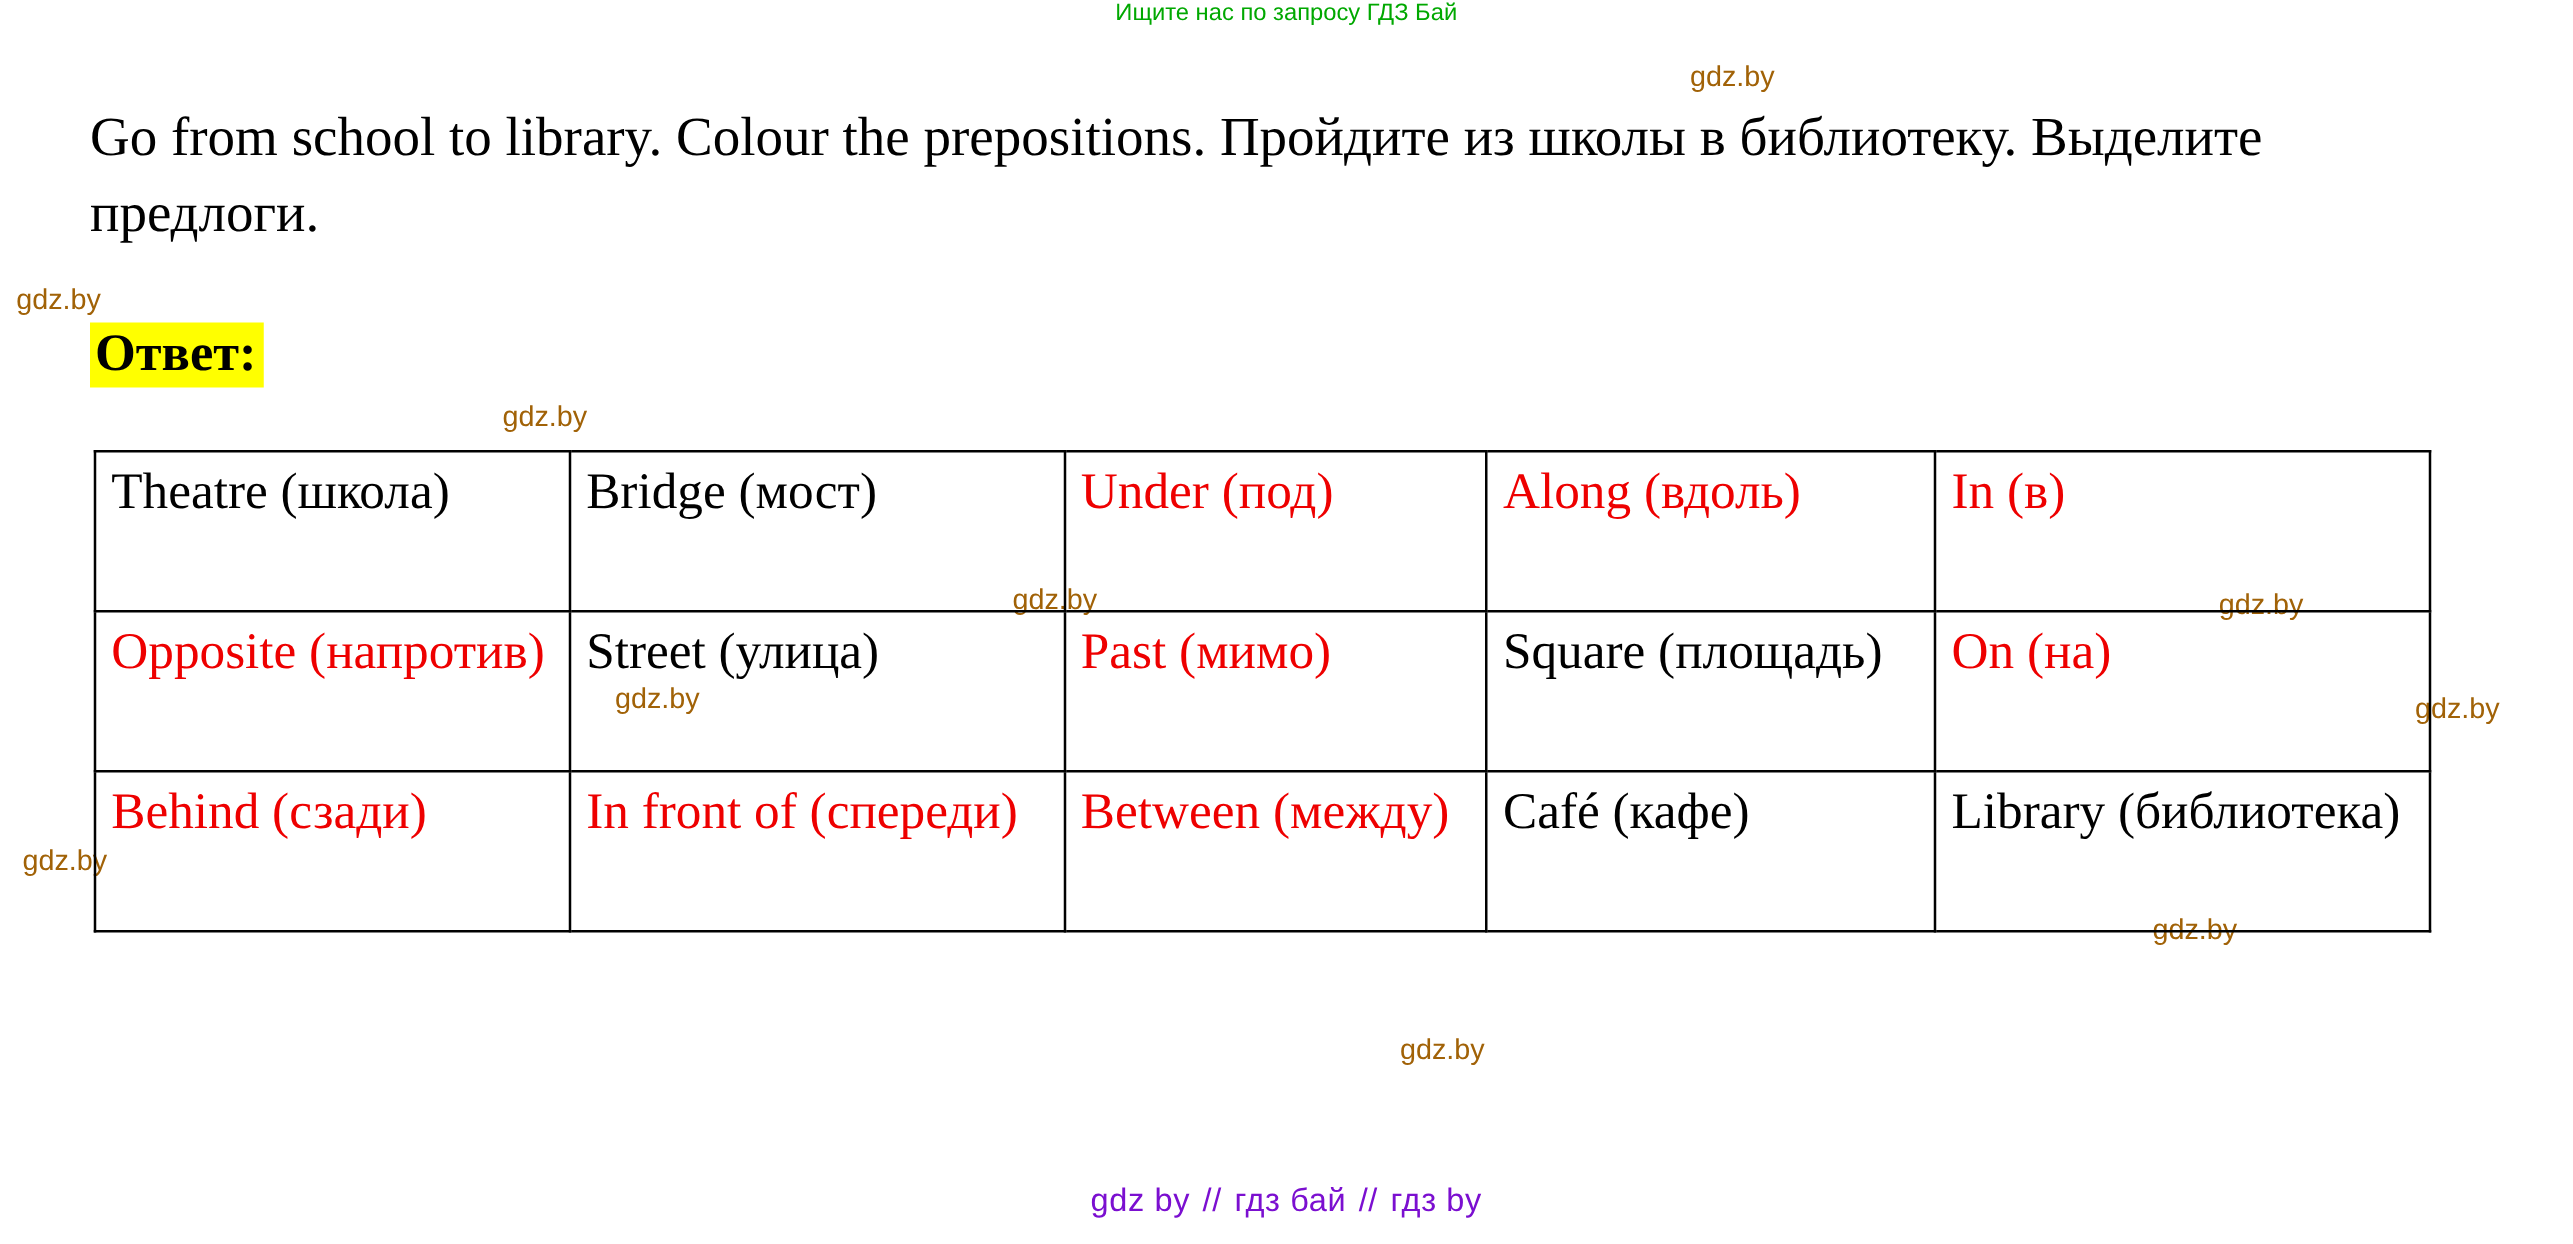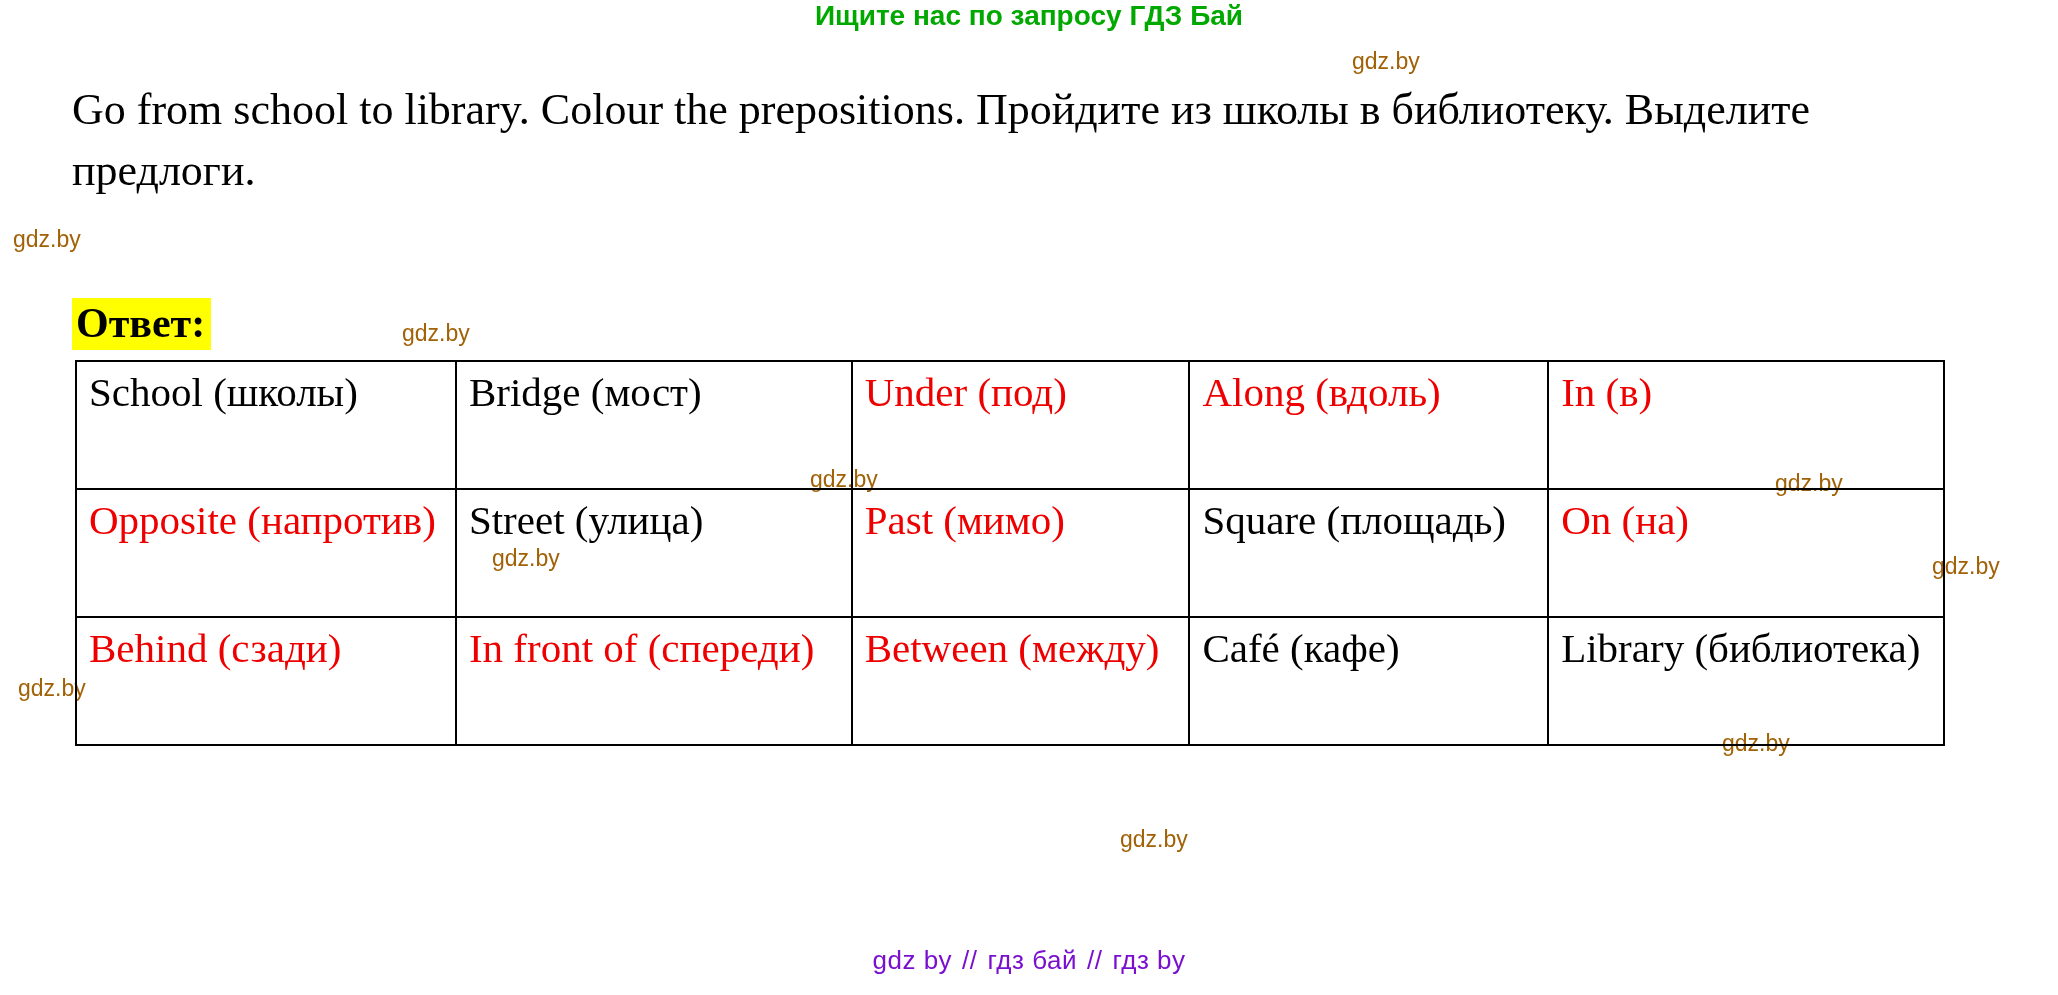--- a/index.html
+++ b/index.html
@@ -16,22 +16,22 @@
   }
 
   
   .top-banner {
     position: absolute;
     top: 0px;
     left: 0;
     width: 100%;
     text-align: center;
     font-family: "Liberation Sans", sans-serif;
-    font-size: 28px;
-    font-weight: bold;
+    font-size: 19px;
+    font-weight: normal;
     color: #00a800;
     white-space: nowrap;
   }
 
   
   .wm {
     position: absolute;
     font-family: "Liberation Sans", sans-serif;
     color: #a16207;
     font-size: 23px;
@@ -66,21 +66,20 @@
     left: 72px;
   }
   .answer-label {
     display: inline-block;
     background: #ffff00;
     font-size: 42px;
     font-weight: bold;
     color: #000000;
     padding: 2px 6px 4px 4px;
     line-height: 1.1;
-    margin-top: 40px;
   }
 
   
   .prep-table {
     position: absolute;
     top: 360px;
     left: 75px;
     width: 1870px;
     border-collapse: collapse;
     table-layout: fixed;
@@ -137,21 +136,21 @@
 
 <div class="instruction">Go from school to library. Colour the prepositions. Пройдите из школы в библиотеку. Выделите предлоги.</div>
 
 <div class="answer-wrap">
   <span class="answer-label">Ответ:</span>
 </div>
 
 <table class="prep-table">
   <tbody>
     <tr>
-      <td class="c0 black">School (школы)</td>
+      <td class="c0 black">Theatre (школа)</td>
       <td class="c1 black">Bridge (мост)</td>
       <td class="c2 red">Under (под)</td>
       <td class="c3 red">Along (вдоль)</td>
       <td class="c4 red">In (в)</td>
     </tr>
     <tr>
       <td class="c0 red">Opposite (напротив)</td>
       <td class="c1 black">Street (улица)</td>
       <td class="c2 red">Past (мимо)</td>
       <td class="c3 black">Square (площадь)</td>

